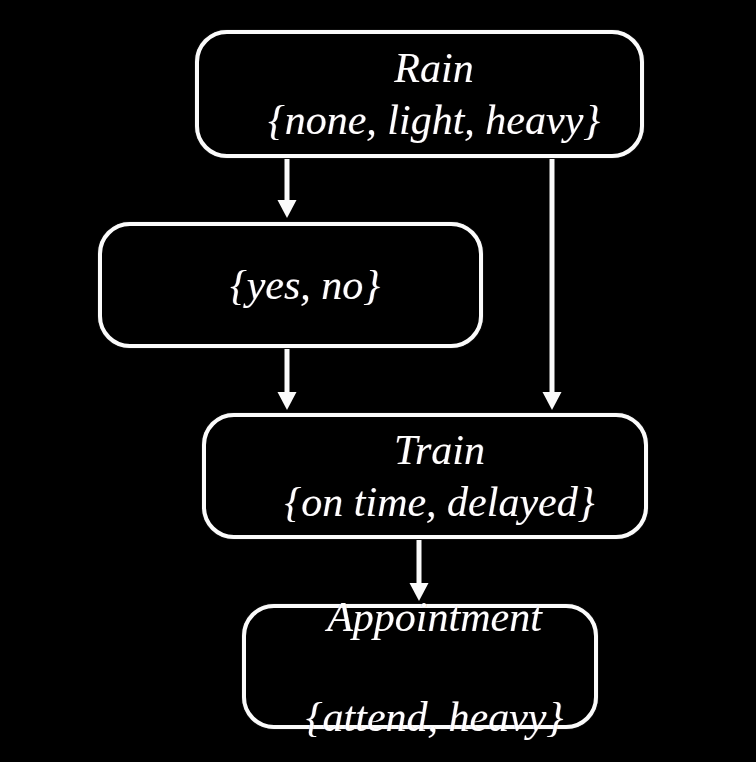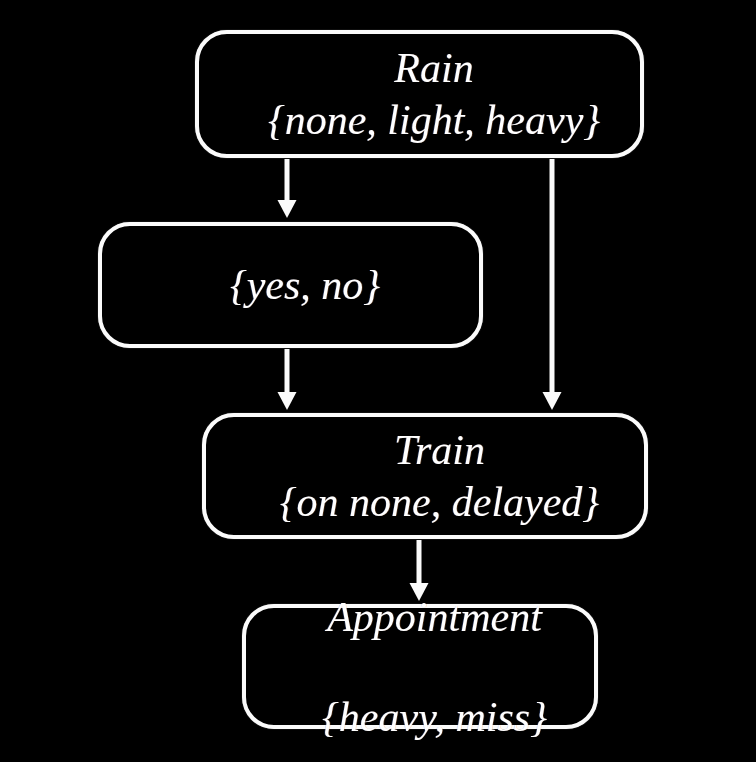--- a/index.html
+++ b/index.html
@@ -90,21 +90,21 @@
     <div class="node-name">Rain</div>
     <div class="node-values">{none, light, heavy}</div>
   </div>
 
   <div class="node" id="node-maintenance">
     <div class="node-values">{yes, no}</div>
   </div>
 
   <div class="node" id="node-train">
     <div class="node-name">Train</div>
-    <div class="node-values">{on none, delayed}</div>
+    <div class="node-values">{on time, delayed}</div>
   </div>
 
   <div class="node" id="node-appointment">
     <div class="node-name">Appointment</div>
-    <div class="node-values">{heavy, miss}</div>
+    <div class="node-values">{attend, heavy}</div>
   </div>
 
 </div>
 
 </body></html>

